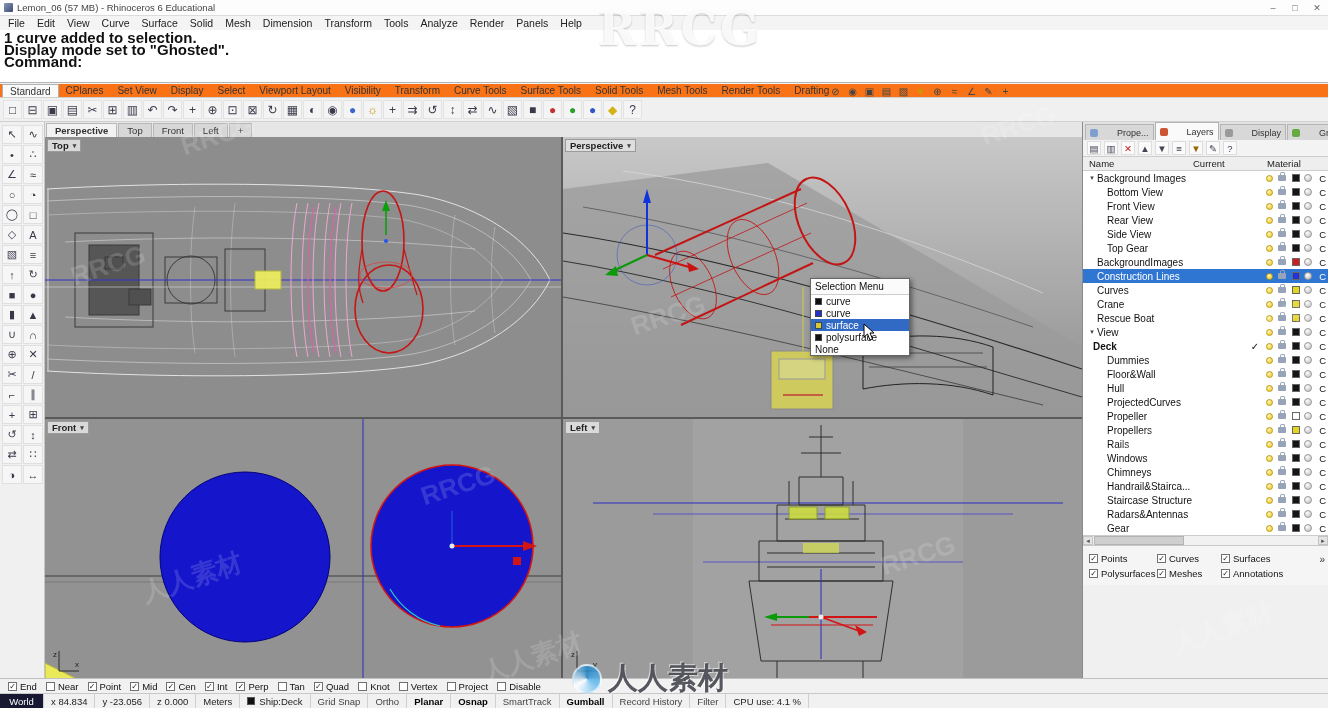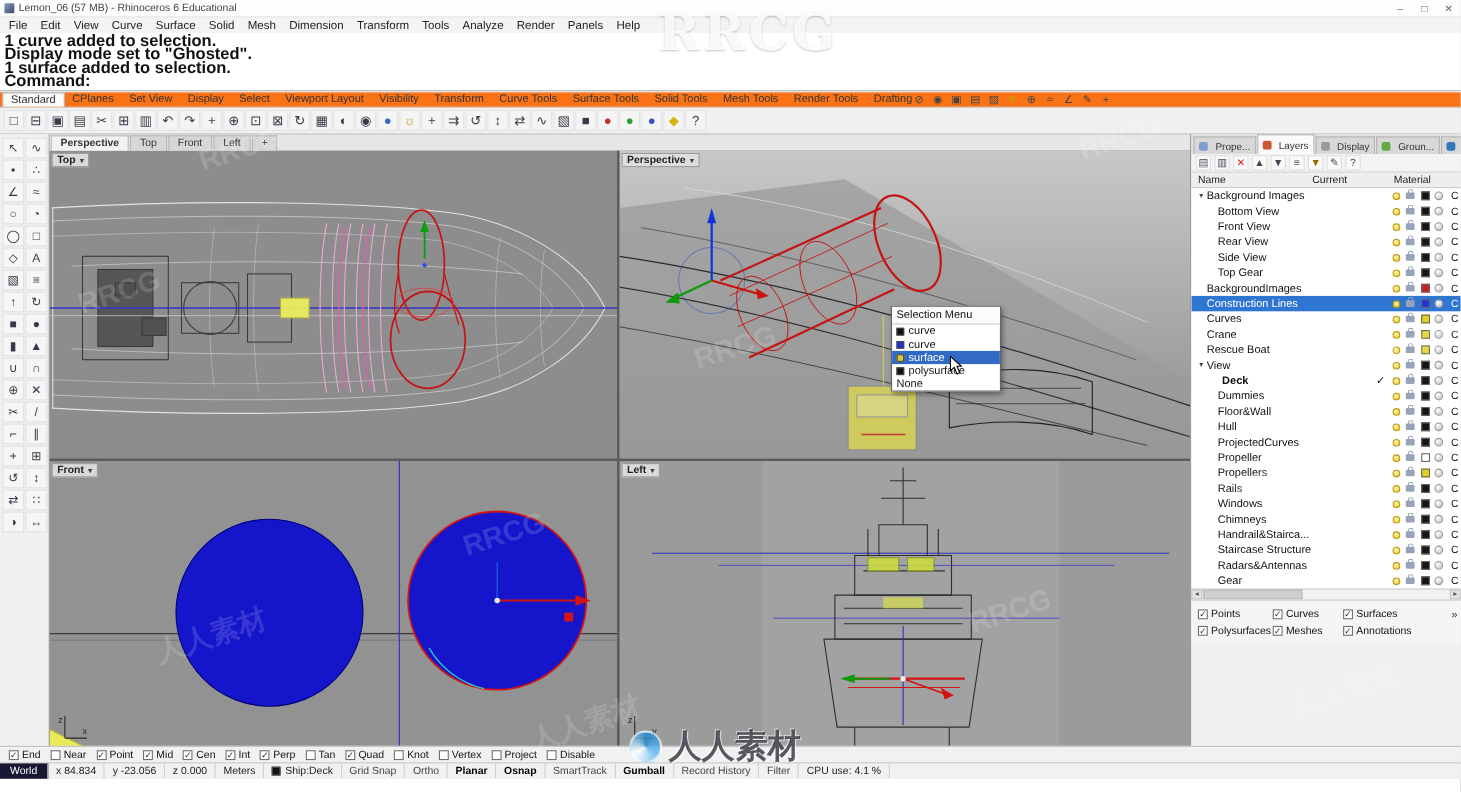--- a/index.html
+++ b/index.html
@@ -45,21 +45,21 @@
 
   .sel-menu{position:absolute;left:247px;top:141px;width:100px;background:#fff;border:1px solid #666;box-shadow:2px 2px 5px rgba(0,0,0,.45);font-size:10px;z-index:5;}
   .sel-title{padding:2px 4px;border-bottom:1px solid #ccc;color:#111;background:#fbfbfb;}
   .sel-item{display:flex;align-items:center;gap:4px;padding:0 4px;height:12px;color:#111;}
   .sel-item.selected{background:#316ac5;color:#fff;}
   .sel-swatch{width:7px;height:7px;border:1px solid #444;flex:none;}
   .cursor{position:absolute;left:300px;top:186px;z-index:6;}
 
   .rpanel{right:0;top:122px;width:246px;height:568px;background:#f0f0f0;border-left:1px solid #8a8a8a;}
   .rp-tabs{height:18px;display:flex;align-items:flex-end;background:#e2e2e2;padding-left:2px;gap:1px;}
-  .rp-tab{display:flex;align-items:center;gap:7px;font-size:9px;color:#333;background:#d8d8d8;border:1px solid #b4b4b4;border-bottom:none;height:16px;padding:0 4px;white-space:nowrap;}
+  .rp-tab{display:flex;align-items:center;gap:19px;font-size:9px;color:#333;background:#d8d8d8;border:1px solid #b4b4b4;border-bottom:none;height:16px;padding:0 4px;white-space:nowrap;}
   .rp-tab.active{background:#fafafa;height:18px;text-align:right;}
   .rp-tab-ic{width:8px;height:8px;border-radius:2px;flex:none;}
   .rp-toolbar{height:17px;background:#f3f3f3;border-bottom:1px solid #ccc;display:flex;align-items:center;gap:3px;padding-left:4px;}
   .rp-icon{width:14px;height:14px;font-size:9.5px;display:flex;align-items:center;justify-content:center;color:#445;border:1px solid #ddd;background:#fafafa;}
   .rp-header{height:14px;background:#eee;border-bottom:1px solid #ccc;position:relative;font-size:9.5px;color:#222;}
   .rp-header span{position:absolute;top:1px;}
   .col-name{left:6px}.col-current{left:110px}.col-material{left:184px}
   .layer-list{background:#fff;height:364px;overflow:hidden;}
   .layer-row{display:flex;align-items:center;height:14px;font-size:10px;color:#111;padding-right:2px;}
   .layer-row.selected{background:#2f76d2;color:#fff;}
@@ -128,21 +128,20 @@
       <div class="menu-item">Analyze</div>
       <div class="menu-item">Render</div>
       <div class="menu-item">Panels</div>
       <div class="menu-item">Help</div>
     </div>
 
   <div class="cmdarea">
     <div>
         <div class="cmd-line">1 curve added to selection.</div>
         <div class="cmd-line">Display mode set to "Ghosted".</div>
-        <div class="cmd-line">1 surface added to selection.</div>
       </div>
     <div class="cmd-prompt">Command:</div>
   </div>
 
   <div class="tabbar">
       <div class="tb-tab active">Standard</div>
       <div class="tb-tab">CPlanes</div>
       <div class="tb-tab">Set View</div>
       <div class="tb-tab">Display</div>
       <div class="tb-tab">Select</div>
@@ -620,21 +619,21 @@
         <div class="layer-row" style="padding-left: 4px;">
           <span class="lr-exp">▾</span>
           <span class="lr-name">View</span>
           <span class="lr-cur"></span>
           <span class="lr-bulb"></span>
           <span class="lr-lock"></span>
           <span class="lr-swatch" style="background: rgb(21, 21, 21);"></span>
           <span class="lr-ball"></span>
           <span class="lr-line">C</span>
         </div>
-        <div class="layer-row" style="padding-left: 18px;">
+        <div class="layer-row" style="padding-left: 0;">
           <span class="lr-exp"></span>
           <span class="lr-name" style="font-weight: bold;">Deck</span>
           <span class="lr-cur">✓</span>
           <span class="lr-bulb"></span>
           <span class="lr-lock"></span>
           <span class="lr-swatch" style="background: rgb(21, 21, 21);"></span>
           <span class="lr-ball"></span>
           <span class="lr-line">C</span>
         </div>
         <div class="layer-row" style="padding-left: 14px;">

